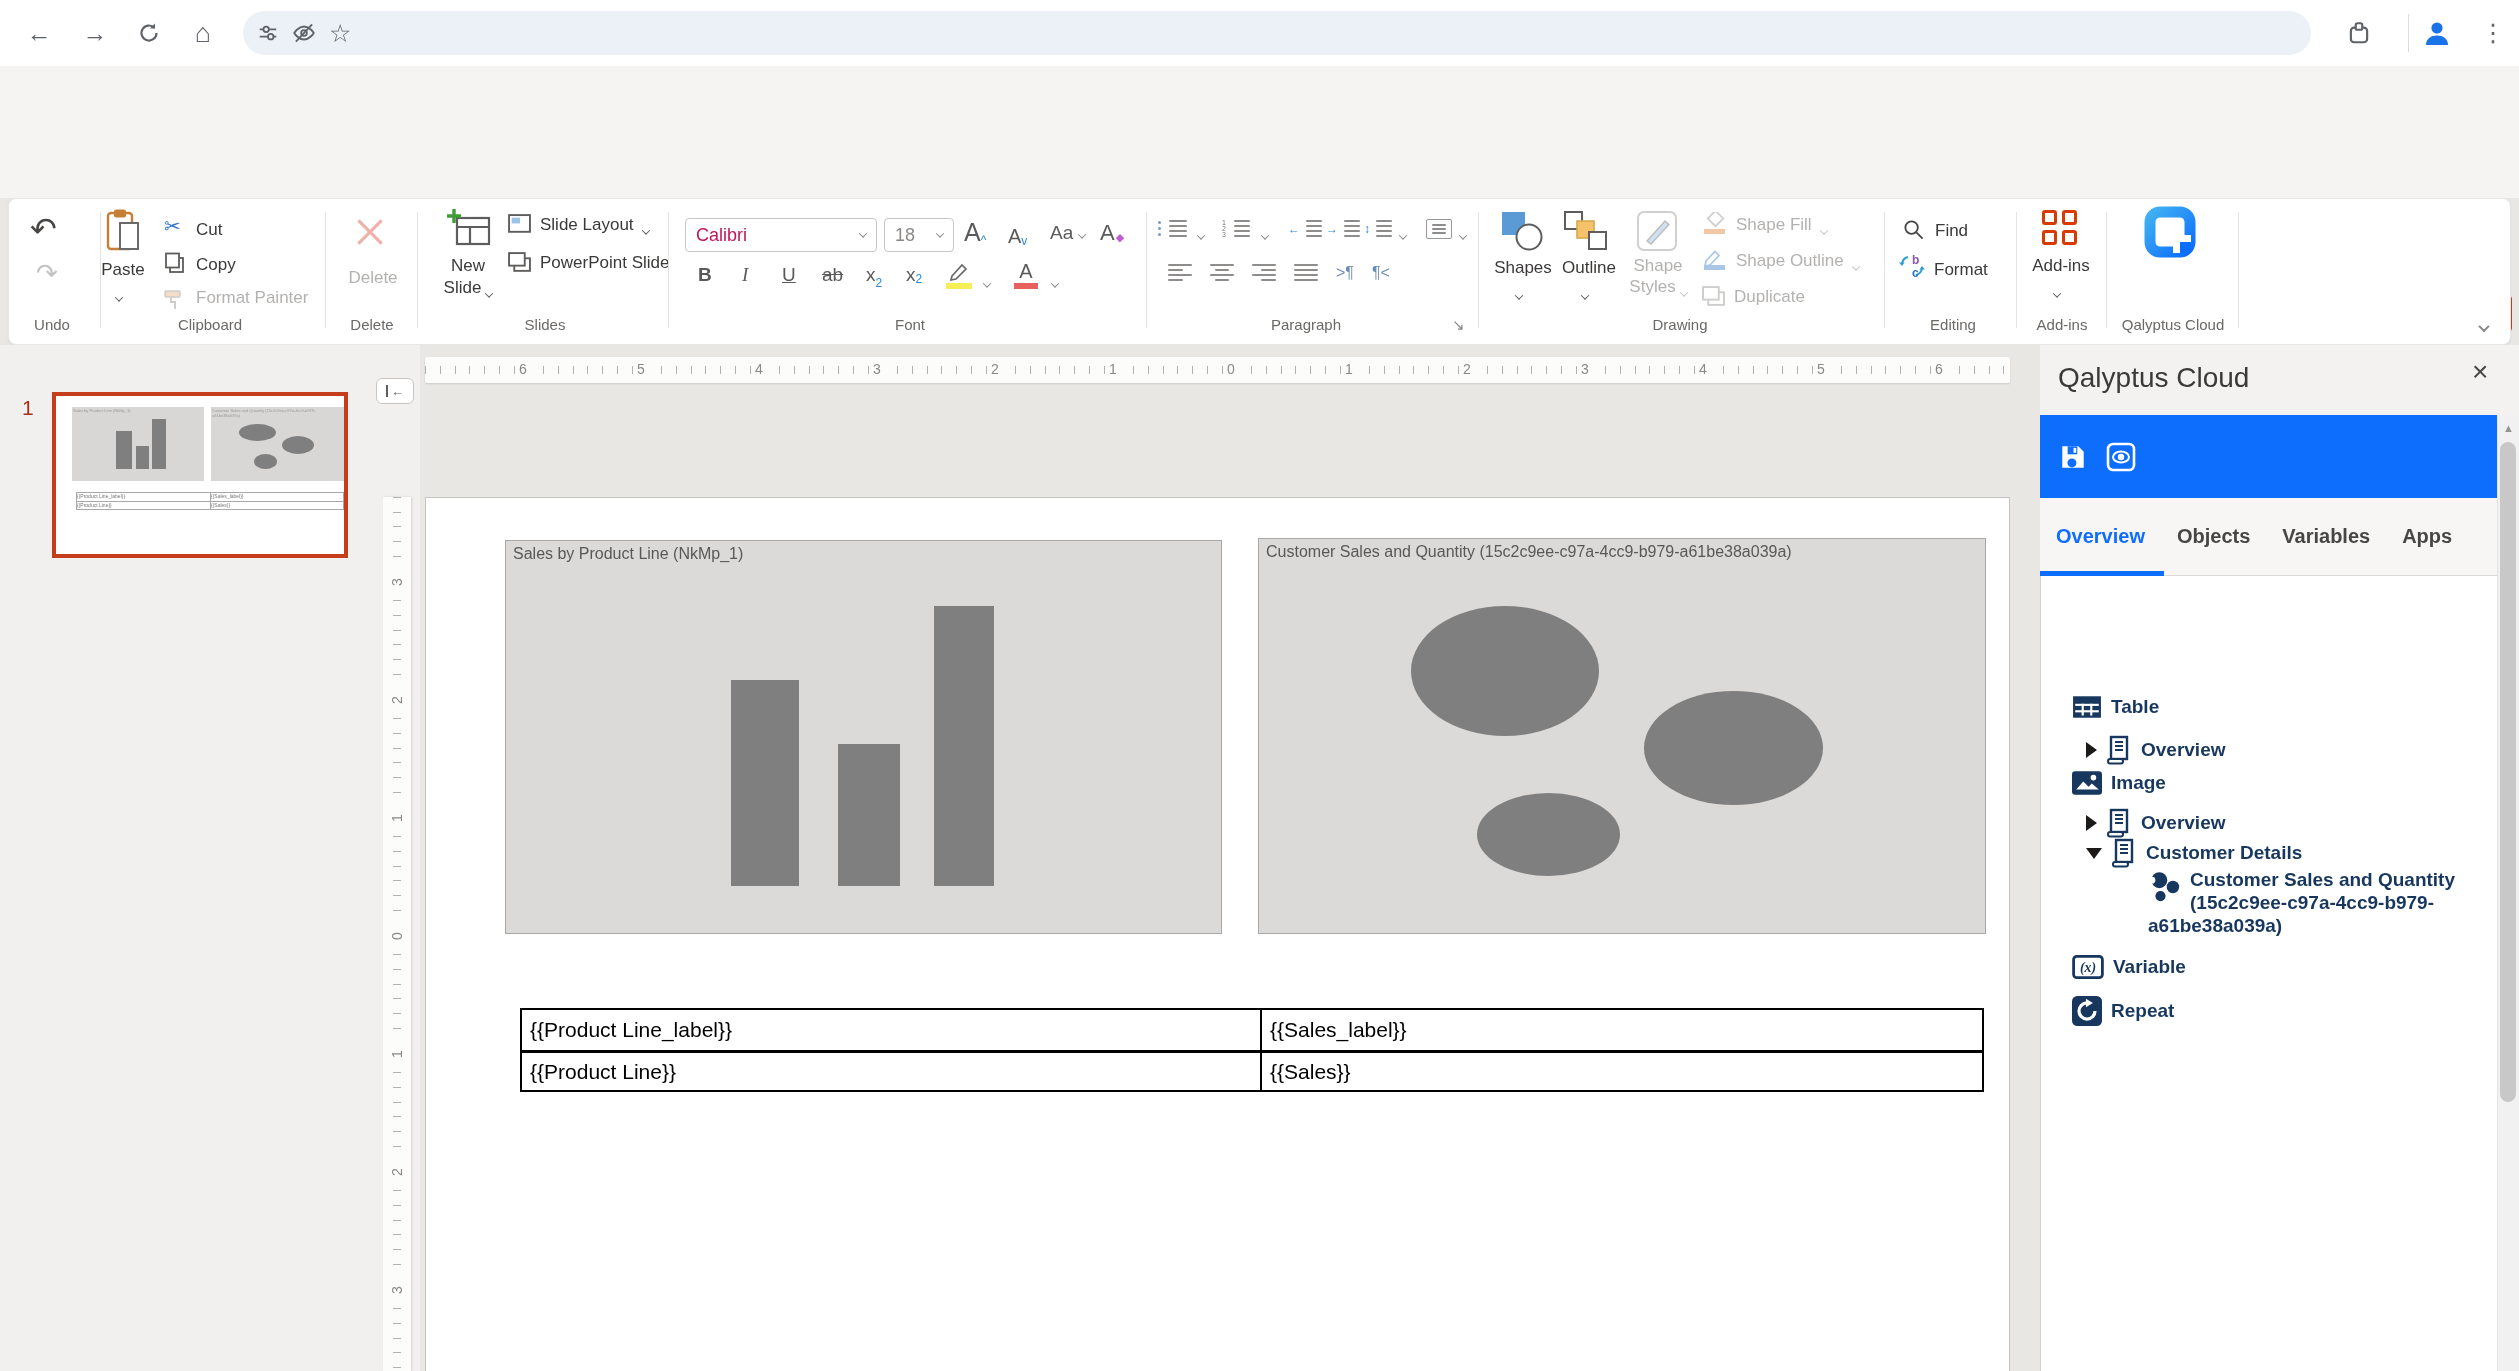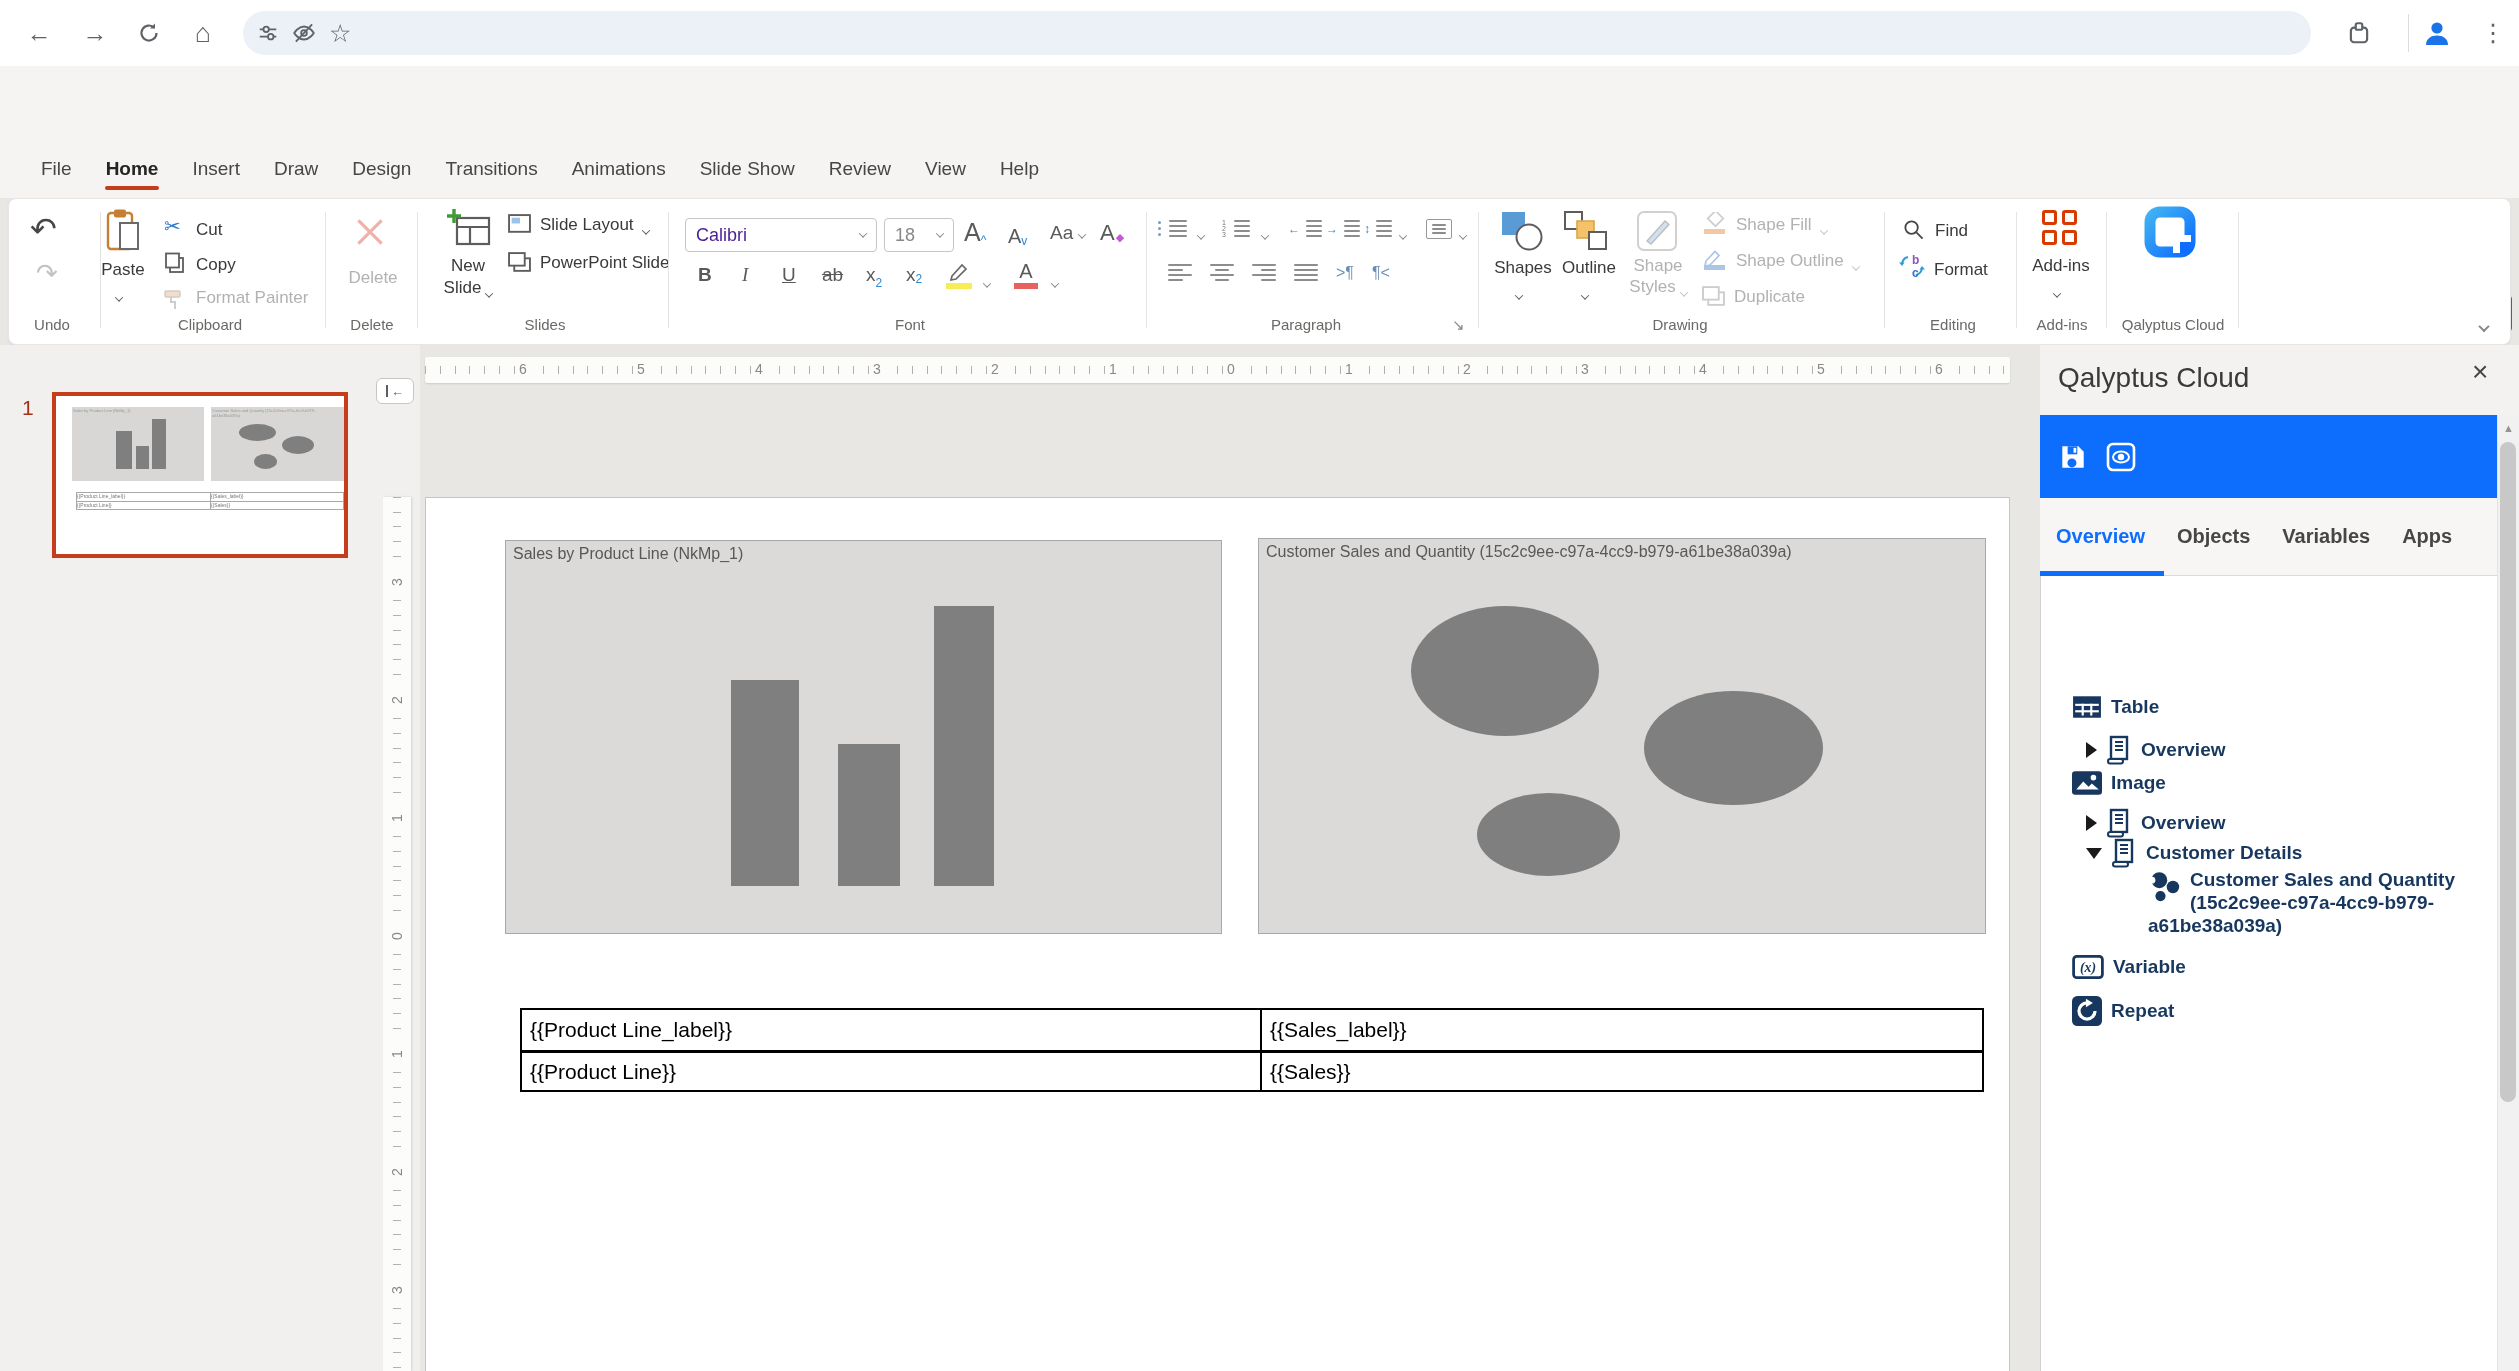--- a/index.html
+++ b/index.html
@@ -25,21 +25,21 @@
 .rtab{position:relative;display:inline-block;padding:0 17px;font-size:19px;color:#484644;line-height:48px;cursor:default}
 .rtab.active{color:#252423;font-weight:700}
 .rtab.active::after{content:"";position:absolute;left:16px;right:16px;bottom:3px;height:4px;border-radius:2px;background:#c43e1c}
 .pill{position:absolute;top:150px;height:37px;background:#fff;border:1px solid #d1cfcd;border-radius:4px;display:flex;align-items:center;justify-content:center;gap:9px;font-size:17px;color:#3b3a39;padding:0 12px}
 
 #ribbon{position:absolute;left:8px;top:198px;width:2503px;height:147px;background:#fff;border:1px solid #e8e6e4;border-radius:8px;box-shadow:0 1px 2px rgba(0,0,0,.06)}
 .gsep{position:absolute;top:212px;height:116px;width:1px;background:#e6e4e2}
 .glab{position:absolute;top:316px;height:20px;font-size:15px;color:#6b6966;text-align:center;white-space:nowrap}
 .rtxt{font-size:17px;color:#3b3a39;white-space:nowrap}
 .rtxt.dis{color:#b4b2b0}
-.combo{position:absolute;height:34px;border:1px solid #c8c6c4;border-radius:4px;display:flex;align-items:center;padding:0 10px;font-size:18px;color:#4c1d95;justify-content:space-between;background:#fff}
+.combo{position:absolute;height:34px;border:1px solid #c8c6c4;border-radius:4px;display:flex;align-items:center;padding:0 10px;font-size:18px;color:#be185d;justify-content:space-between;background:#fff}
 .fglyph{position:absolute;font-size:19px;color:#5a5a5a;display:flex;align-items:flex-end}
 .bars{display:flex;flex-direction:column;justify-content:space-between;width:24px;height:17px}
 .bars i{display:block;height:2px;background:#8f8d8b;border-radius:1px;width:100%}
 .b-c i:nth-child(even){width:62%;margin:0 auto}
 .b-l i:nth-child(even){width:62%}
 .b-r i:nth-child(even){width:62%;margin-left:auto}
 .dotcol{display:flex;flex-direction:column;justify-content:space-between;height:15px;margin-right:4px}
 .dotcol b{width:3px;height:3px;border-radius:50%;background:#7a99c0}
 .numcol{display:flex;flex-direction:column;justify-content:space-between;height:17px;margin-right:4px;font-size:7px;line-height:6px;color:#777}
 .blu{color:#2b88d8;font-size:12px;margin-right:2px}
@@ -164,23 +164,20 @@
           <path d="M15 15l6 6" stroke="#8a8886" stroke-width="1.8"></path>
         </svg>
       <input type="text" placeholder="Search (Alt + Q)" style="">
     </div>
     <div class="abs" style="left:2198px;top:90px;font-size:27px;color:#4a4a4a"><span>⚙</span></div>
     <div class="abs" style="left:2260px;top:95px;font-size:21px;color:#252423">Qalyptus Demo</div>
     <div class="abs" style="left:2422px;top:95px;font-size:21px;color:#252423">Sign out</div>
   </div>
 
   <div id="trow">
-    <div class="abs" style="left:24px;top:0">
-      <span class="rtab">File</span><span class="rtab active">Home</span><span class="rtab">Insert</span><span class="rtab">Draw</span><span class="rtab">Design</span><span class="rtab">Transitions</span><span class="rtab">Animations</span><span class="rtab">Slide Show</span><span class="rtab">Review</span><span class="rtab">View</span><span class="rtab">Help</span>
-    </div>
     <div class="pill" style="left:1786px;width:142px">
       <svg width="21" height="21" viewBox="0 0 24 24">
           <path d="M3 4h18v12H9l-5.5 5z" fill="none" stroke="#484644" stroke-width="1.8" stroke-linejoin="round"></path>
         </svg>
       <span>Comments</span>
     </div>
     <div class="pill" style="left:1939px;width:128px">
       <svg width="24" height="18" viewBox="0 0 24 20">
           <path d="M1 11h4l3-7 4 13 3-7h4" fill="none" stroke="#484644" stroke-width="1.9"></path>
           <circle cx="21.5" cy="10" r="1.9" fill="#484644"></circle>

